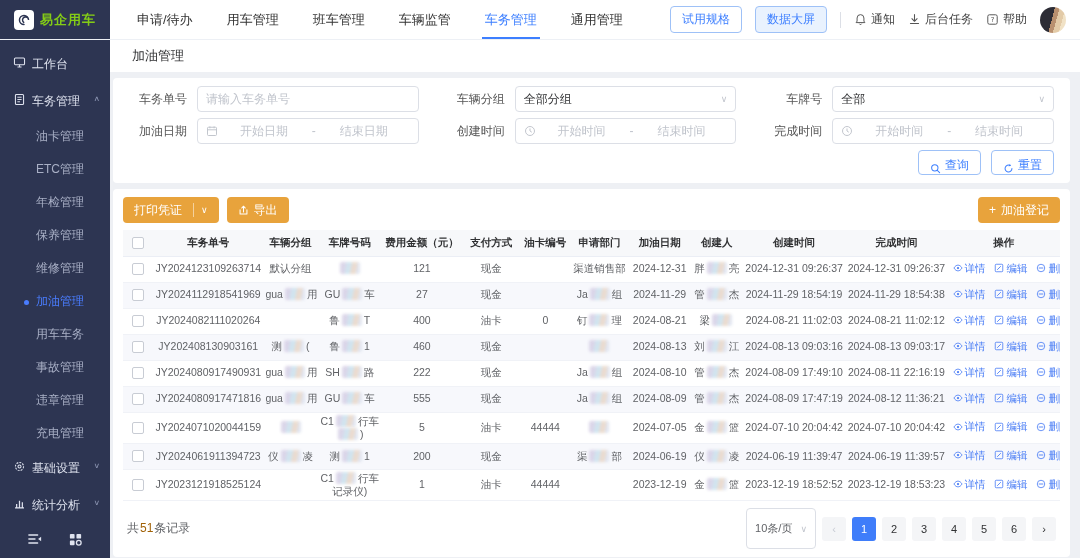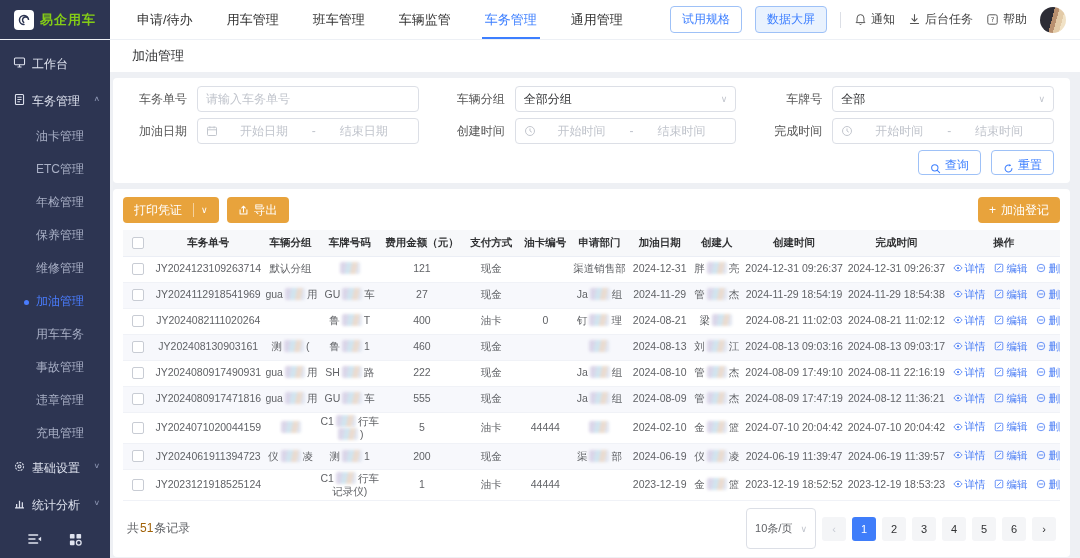--- a/index.html
+++ b/index.html
@@ -587,21 +587,21 @@
             <td>
               <div class="cb"></div>
             </td>
             <td>JY2024071020044159</td>
             <td><span class="censor"></span></td>
             <td>C1<span class="censor"></span>行车<span class="censor"></span>)</td>
             <td>5</td>
             <td>油卡</td>
             <td>44444</td>
             <td><span class="censor"></span></td>
-            <td>2024-02-10</td>
+            <td>2024-07-05</td>
             <td>金<span class="censor"></span>篮</td>
             <td>2024-07-10 20:04:42</td>
             <td>2024-07-10 20:04:42</td>
             <td>
               <span class="op-link">
                 <svg width="10" height="10" viewBox="0 0 16 16">
                   <path d="M1.5 8 C3.5 4.8 5.6 3.4 8 3.4 C10.4 3.4 12.5 4.8 14.5 8 C12.5 11.2 10.4 12.6 8 12.6 C5.6 12.6 3.5 11.2 1.5 8 Z" fill="none" stroke="#4a7df5" stroke-width="1.3"></path>
                   <circle cx="8" cy="8" r="1.8" fill="#4a7df5"></circle>
                 </svg>
                 <span>详情</span>

